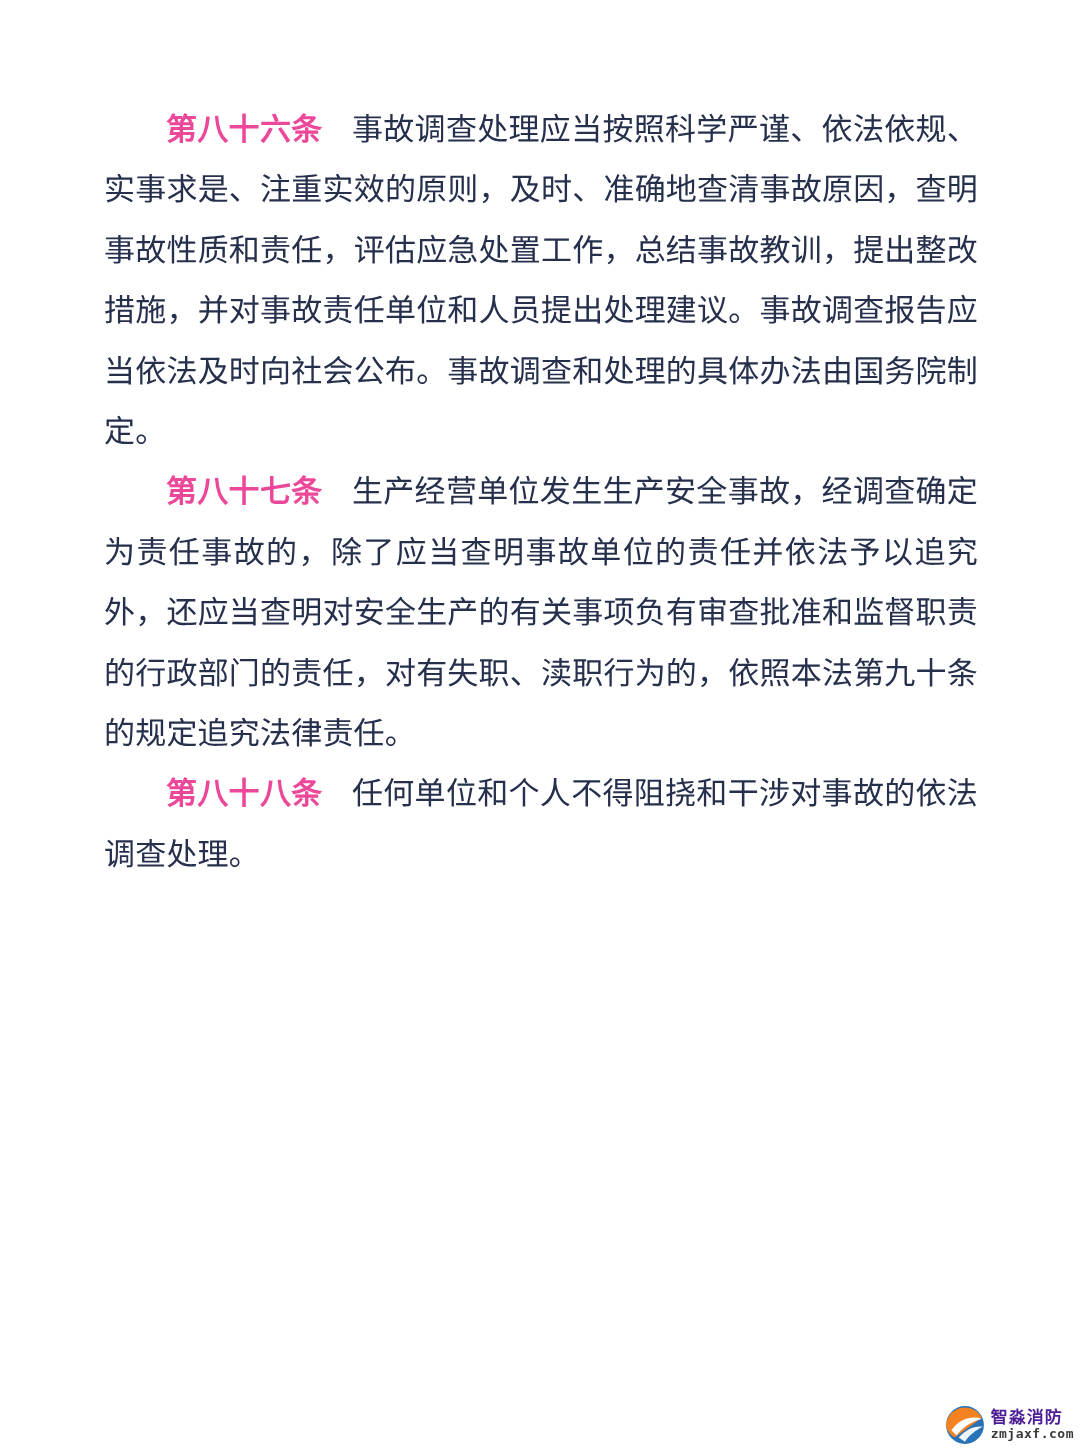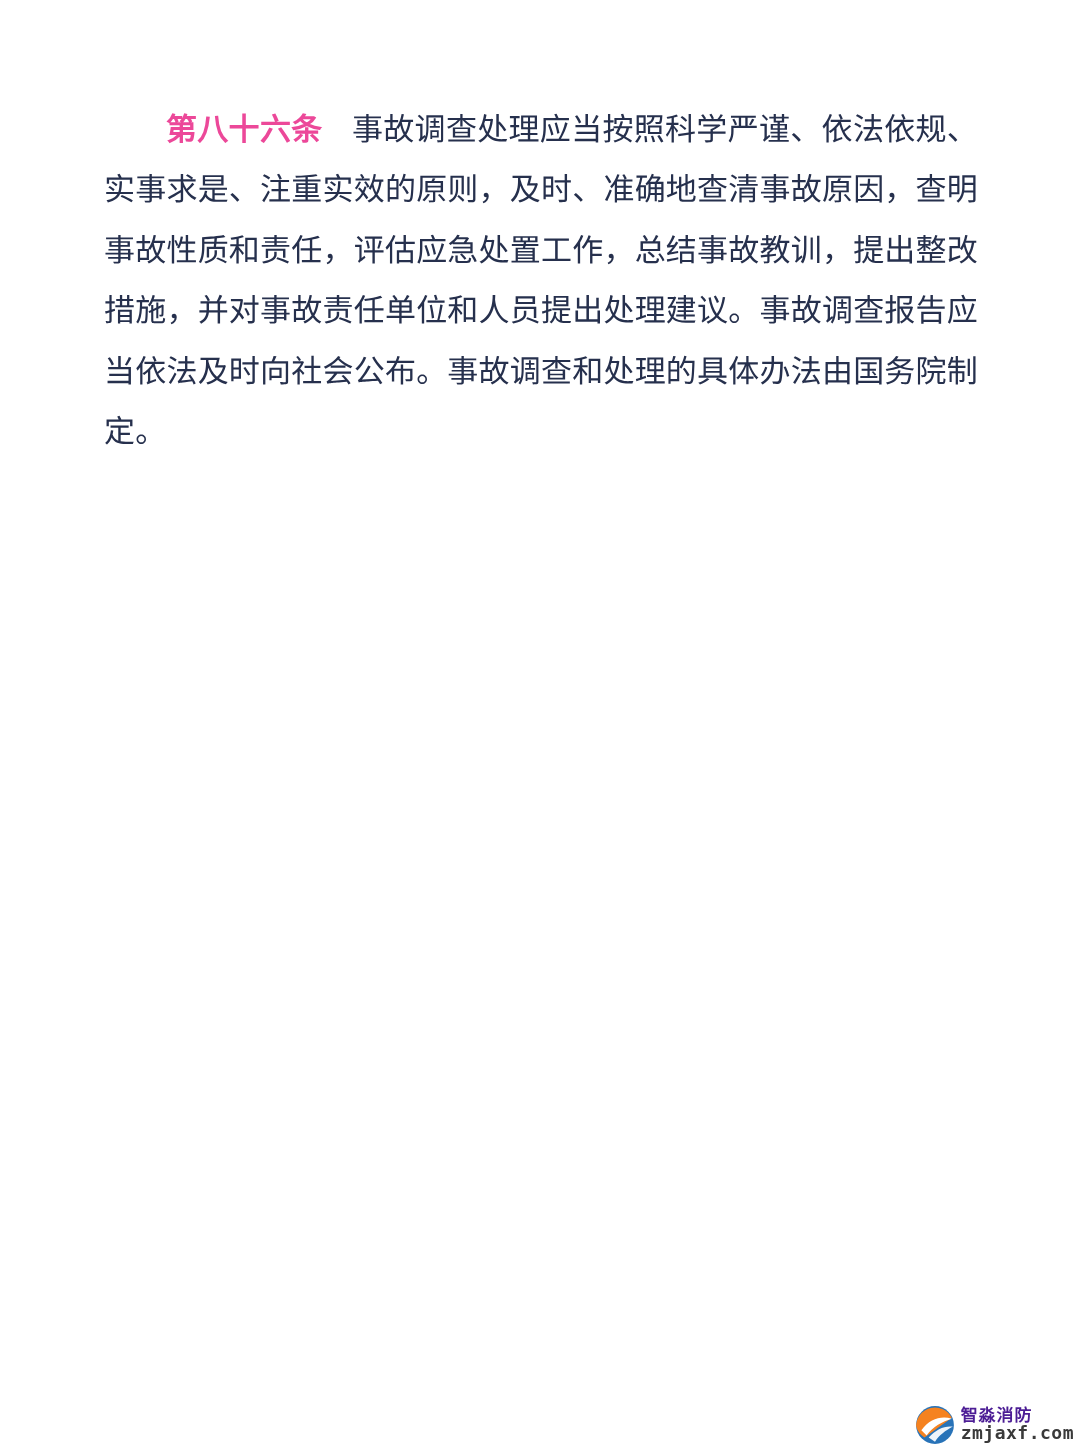--- a/index.html
+++ b/index.html
@@ -55,32 +55,34 @@
   }
   .wm-name {
     font-family: "Liberation Sans", "DejaVu Sans", sans-serif;
     font-size: 17px;
     font-weight: 700;
     color: #4c1d95;
     letter-spacing: 1px;
   }
   .wm-url {
     font-family: "DejaVu Sans Mono", "Liberation Mono", monospace;
-    font-size: 18px;
+    font-size: 13px;
     font-weight: 700;
     color: #3a3a3a;
     letter-spacing: 0.5px;
   }
 </style>
 </head>
 <body>
 
 <div class="doc-text">
   <div id="paragraphs">
       <p class="para"><span class="art-num">第八十六条</span><span>事故调查处理应当按照科学严谨、依法依规、实事求是、注重实效的原则，及时、准确地查清事故原因，查明事故性质和责任，评估应急处置工作，总结事故教训，提出整改措施，并对事故责任单位和人员提出处理建议。事故调查报告应当依法及时向社会公布。事故调查和处理的具体办法由国务院制定。</span></p>
+      <p class="para"><span class="art-num">第八十七条</span><span>生产经营单位发生生产安全事故，经调查确定为责任事故的，除了应当查明事故单位的责任并依法予以追究外，还应当查明对安全生产的有关事项负有审查批准和监督职责的行政部门的责任，对有失职、渎职行为的，依照本法第九十条的规定追究法律责任。</span></p>
+      <p class="para"><span class="art-num">第八十八条</span><span>任何单位和个人不得阻挠和干涉对事故的依法调查处理。</span></p>
     </div>
 </div>
 
 <div class="watermark">
   <svg class="wm-icon" viewBox="0 0 40 40" xmlns="http://www.w3.org/2000/svg" aria-hidden="true">
     <circle cx="20" cy="20" r="18" fill="#2873b8"></circle>
     <path d="M2 21 A18 18 0 0 1 36 13 L 10 32 A18 18 0 0 1 2 21 Z" fill="#f58220"></path>
     <path d="M7 25 C 15 14, 26 11, 36 14 C 27 17, 18 21, 12 30 Z" fill="#ffffff"></path>
     <path d="M14 32 C 21 24, 29 20.5, 37 21.5 C 30 25.5, 24 29.5, 20 36 Z" fill="#ffffff" opacity="0.92"></path>
   </svg>

